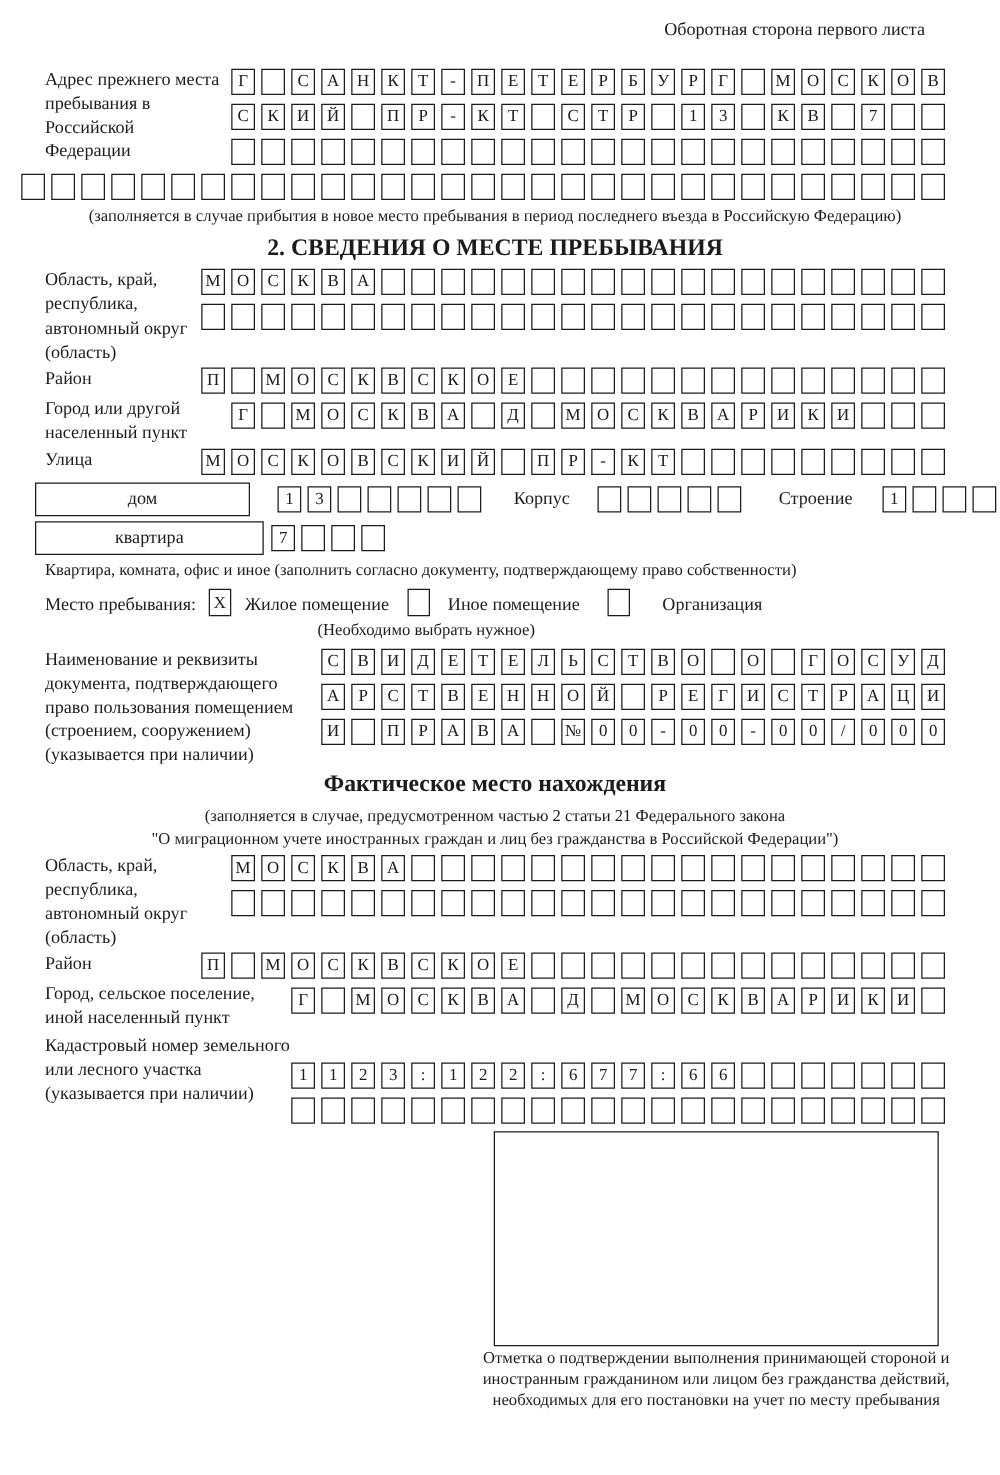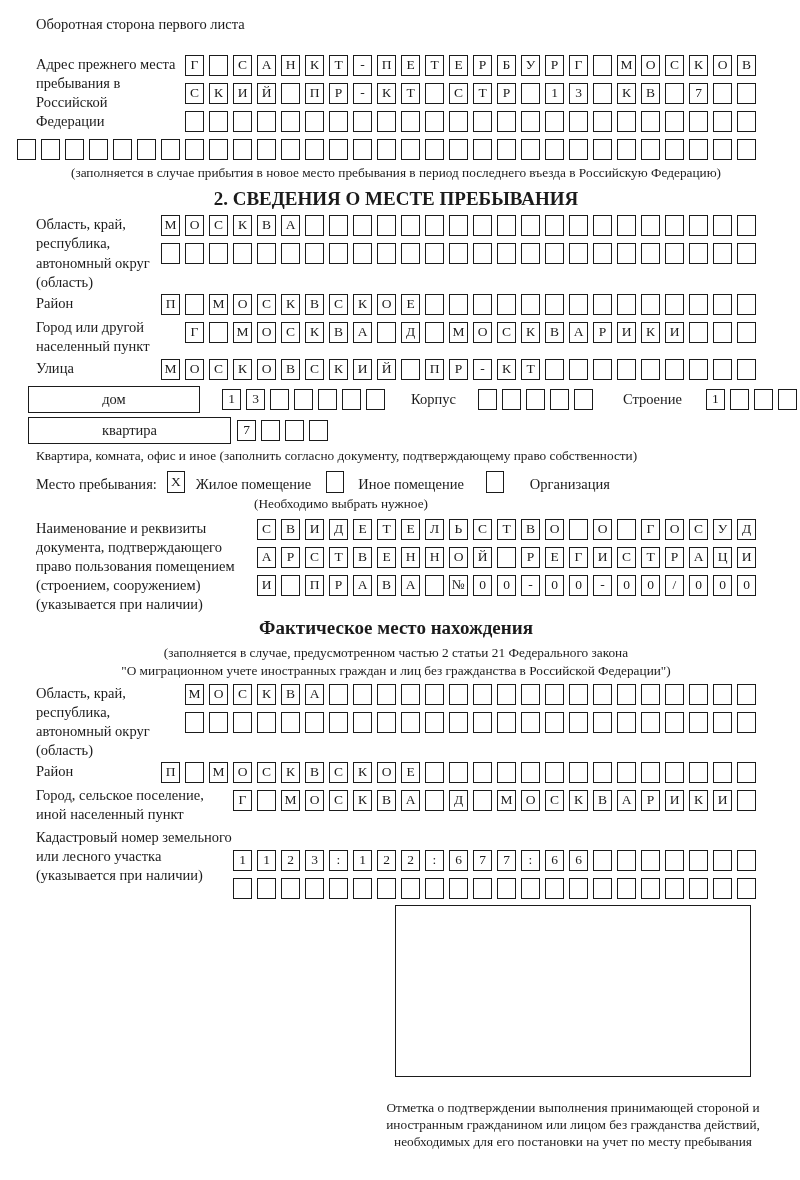--- a/index.html
+++ b/index.html
@@ -7,21 +7,21 @@
     position:relative;
     width:800px;height:1180px;
     margin:0 auto;
     background:#ffffff;
     color:#1b1b1b;
     font-family:"Liberation Serif","DejaVu Serif",serif;
     box-sizing:border-box;
     padding:16px 44px 0 36px;
     overflow:hidden;
   }
-  .hdr-note{font-size:14.5px;text-align:left;padding-right:16px;}
+  .hdr-note{font-size:14.5px;text-align:right;padding-right:16px;}
   .grp{display:flex;align-items:flex-start;}
   .lbl{font-size:14.5px;line-height:1.32;flex:none;}
   .rowscol{display:flex;flex-direction:column;gap:7px;margin-left:auto;}
   .boxrow{display:flex;gap:5px;}
   .cell{
     width:19px;height:21px;flex:none;box-sizing:border-box;
     border:1.6px solid #1b1b1b;
     font-size:13.5px;line-height:18px;text-align:center;
   }
   .row-extra{margin-left:-19px;margin-top:7px;}
@@ -349,21 +349,21 @@
     <div class="inline-lab" style="margin-left:14px;">Строение</div>
     <div class="boxrow" style="margin-left:8px;">
         <span class="cell">1</span>
         <span class="cell"></span>
         <span class="cell"></span>
         <span class="cell"></span>
       </div>
   </div>
 
   <div class="hrow" style="margin-top:4px;">
-    <div class="wrect" style="width:203px;margin-left:-8px;">квартира</div>
+    <div class="wrect" style="width:183px;margin-left:-8px;">квартира</div>
     <div class="boxrow" style="margin-left:6px;">
         <span class="cell">7</span>
         <span class="cell"></span>
         <span class="cell"></span>
         <span class="cell"></span>
       </div>
   </div>
   <div class="caption" style="margin-top:3px;">Квартира, комната, офис и иное (заполнить согласно документу, подтверждающему право собственности)</div>
 
   <div class="stayrow" style="margin-top:7px;">
@@ -625,15 +625,15 @@
           <span class="cell"></span>
           <span class="cell"></span>
           <span class="cell"></span>
           <span class="cell"></span>
           <span class="cell"></span>
         </div>
     </div>
   </div>
 
   <div class="bigbox" style="width:356px;height:172px;margin-left:359px;margin-top:6px;"></div>
-  <div class="caption center" style="width:392px;margin-left:341px;margin-top:22px;">Отметка о подтверждении выполнения принимающей стороной и иностранным гражданином или лицом без гражданства действий, необходимых для его постановки на учет по месту пребывания</div>
+  <div class="caption center" style="width:392px;margin-left:341px;margin-top:0;">Отметка о подтверждении выполнения принимающей стороной и иностранным гражданином или лицом без гражданства действий, необходимых для его постановки на учет по месту пребывания</div>
 
 </div>
 
 </body></html>

